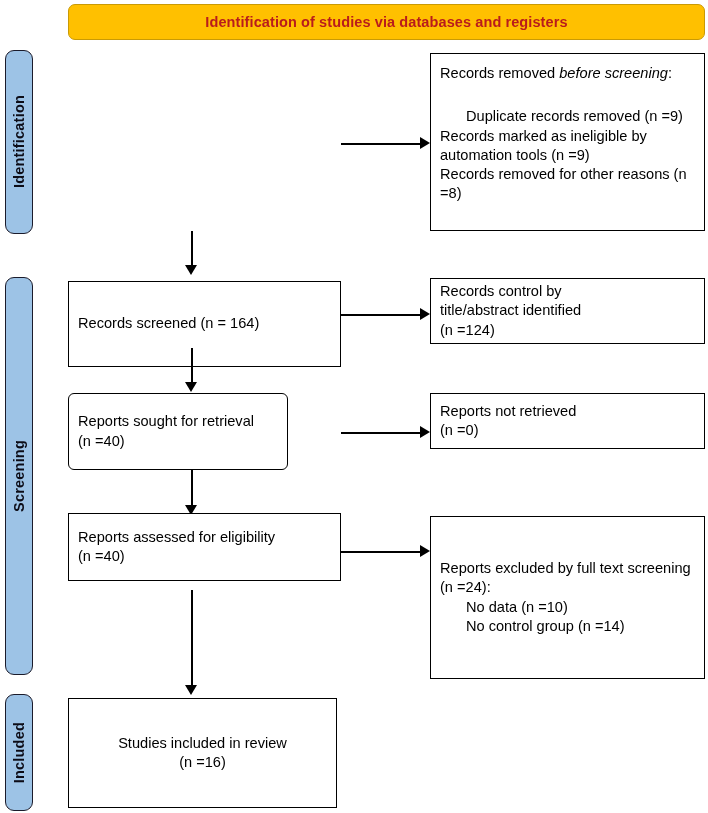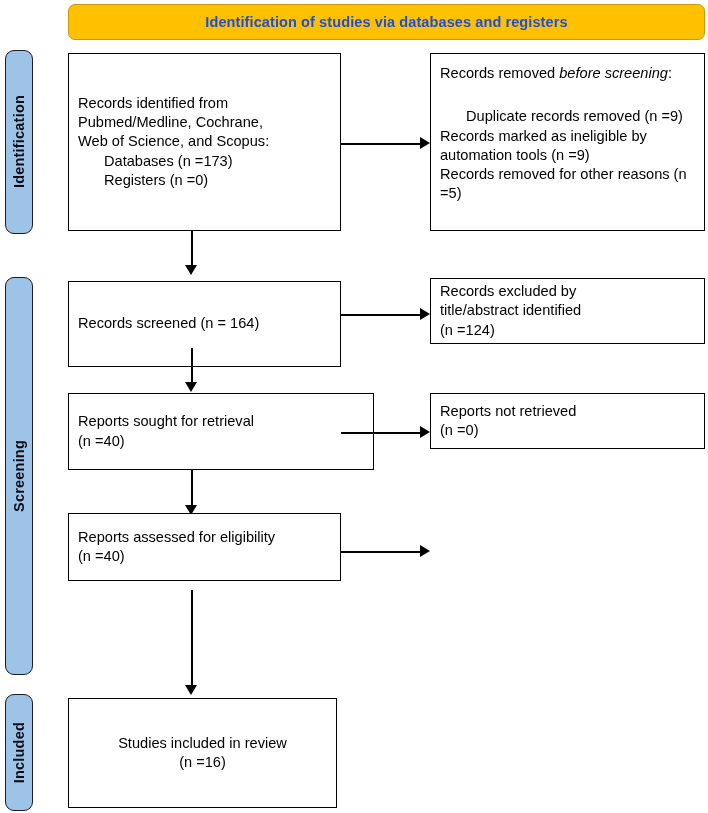--- a/index.html
+++ b/index.html
@@ -25,21 +25,21 @@
     box-sizing: border-box;
     background: #FFC000;
     border: 1px solid #c99a05;
     border-radius: 7px;
     display: flex;
     align-items: center;
     justify-content: center;
     font-weight: bold;
     font-size: 14.5px;
     letter-spacing: 0.1px;
-    color: #1d4ed8;
+    color: #b91c1c;
     text-align: center;
   }
 
   
   .stage-rail {
     position: absolute;
     box-sizing: border-box;
     background: #9DC3E6;
     border: 1.6px solid #1b1b2b;
     border-radius: 9px;
@@ -131,80 +131,78 @@
   </div>
 
   <div class="stage-rail" style="left:5px; top:277px; width:28px; height:398px;">
     <span class="rail-label">Screening</span>
   </div>
 
   <div class="stage-rail" style="left:5px; top:694px; width:28px; height:117px;">
     <span class="rail-label">Included</span>
   </div>
 
-  <div class="flow-box" style="left:68px; top:53px; width:273px; height:178px;">
-    <div class="box-line">Records identified from</div>
-    <div class="box-line">Pubmed/Medline, Cochrane,</div>
-    <div class="box-line">Web of Science, and Scopus:</div>
-    <div class="box-line indent">Databases (n =173)</div>
-    <div class="box-line indent">Registers (n =0)</div>
-  </div>
 
   <div class="flow-box top-aligned" style="left:430px; top:53px; width:275px; height:178px; padding-top:10px;">
     <div class="box-line wrap">
       <span>Records removed </span><span class="ital">before screening</span><span>:</span>
     </div>
     <div class="box-line wrap indent-hang">Duplicate records removed (n =9)</div>
     <div class="box-line wrap">Records marked as ineligible by automation tools (n =9)</div>
-    <div class="box-line wrap">Records removed for other reasons (n =5)</div>
+    <div class="box-line wrap">Records removed for other reasons (n =8)</div>
   </div>
 
   <div class="conn conn-h" style="left:341px; top:143px; width:82px;"></div>
   <div class="arrow-right" style="left:420px; top:137px;"></div>
 
   <div class="conn conn-v" style="left:191px; top:231px; height:36px;"></div>
   <div class="arrow-down" style="left:185px; top:265px;"></div>
 
   <div class="flow-box" style="left:68px; top:281px; width:273px; height:86px;">
     <div class="box-line">Records screened (n = 164)</div>
   </div>
 
   <div class="flow-box" style="left:430px; top:278px; width:275px; height:66px;">
-    <div class="box-line">Records excluded by</div>
+    <div class="box-line">Records control by</div>
     <div class="box-line">title/abstract identified</div>
     <div class="box-line">(n =124)</div>
   </div>
 
   <div class="conn conn-h" style="left:341px; top:314px; width:82px;"></div>
   <div class="arrow-right" style="left:420px; top:308px;"></div>
 
   <div class="conn conn-v" style="left:191px; top:348px; height:36px;"></div>
   <div class="arrow-down" style="left:185px; top:382px;"></div>
 
-  <div class="flow-box" style="left:68px; top:393px; width:306px; height:77px;">
+  <div class="flow-box" style="left:68px; top:393px; width:220px; height:77px;border-radius:6px;">
     <div class="box-line">Reports sought for retrieval</div>
     <div class="box-line">(n =40)</div>
   </div>
 
   <div class="flow-box" style="left:430px; top:393px; width:275px; height:56px;">
     <div class="box-line">Reports not retrieved</div>
     <div class="box-line">(n =0)</div>
   </div>
 
   <div class="conn conn-h" style="left:341px; top:432px; width:82px;"></div>
   <div class="arrow-right" style="left:420px; top:426px;"></div>
 
   <div class="conn conn-v" style="left:191px; top:470px; height:39px;"></div>
   <div class="arrow-down" style="left:185px; top:505px;"></div>
 
   <div class="flow-box" style="left:68px; top:513px; width:273px; height:68px;">
     <div class="box-line">Reports assessed for eligibility</div>
     <div class="box-line">(n =40)</div>
   </div>
 
+  <div class="flow-box" style="left:430px; top:516px; width:275px; height:163px;">
+    <div class="box-line wrap">Reports excluded by full text screening (n =24):</div>
+    <div class="box-line indent">No data (n =10)</div>
+    <div class="box-line indent">No control group (n =14)</div>
+  </div>
 
   <div class="conn conn-h" style="left:341px; top:551px; width:82px;"></div>
   <div class="arrow-right" style="left:420px; top:545px;"></div>
 
   <div class="conn conn-v" style="left:191px; top:590px; height:98px;"></div>
   <div class="arrow-down" style="left:185px; top:685px;"></div>
 
   <div class="flow-box" style="left:68px; top:698px; width:269px; height:110px;text-align:center;">
     <div class="box-line">Studies included in review</div>
     <div class="box-line">(n =16)</div>

